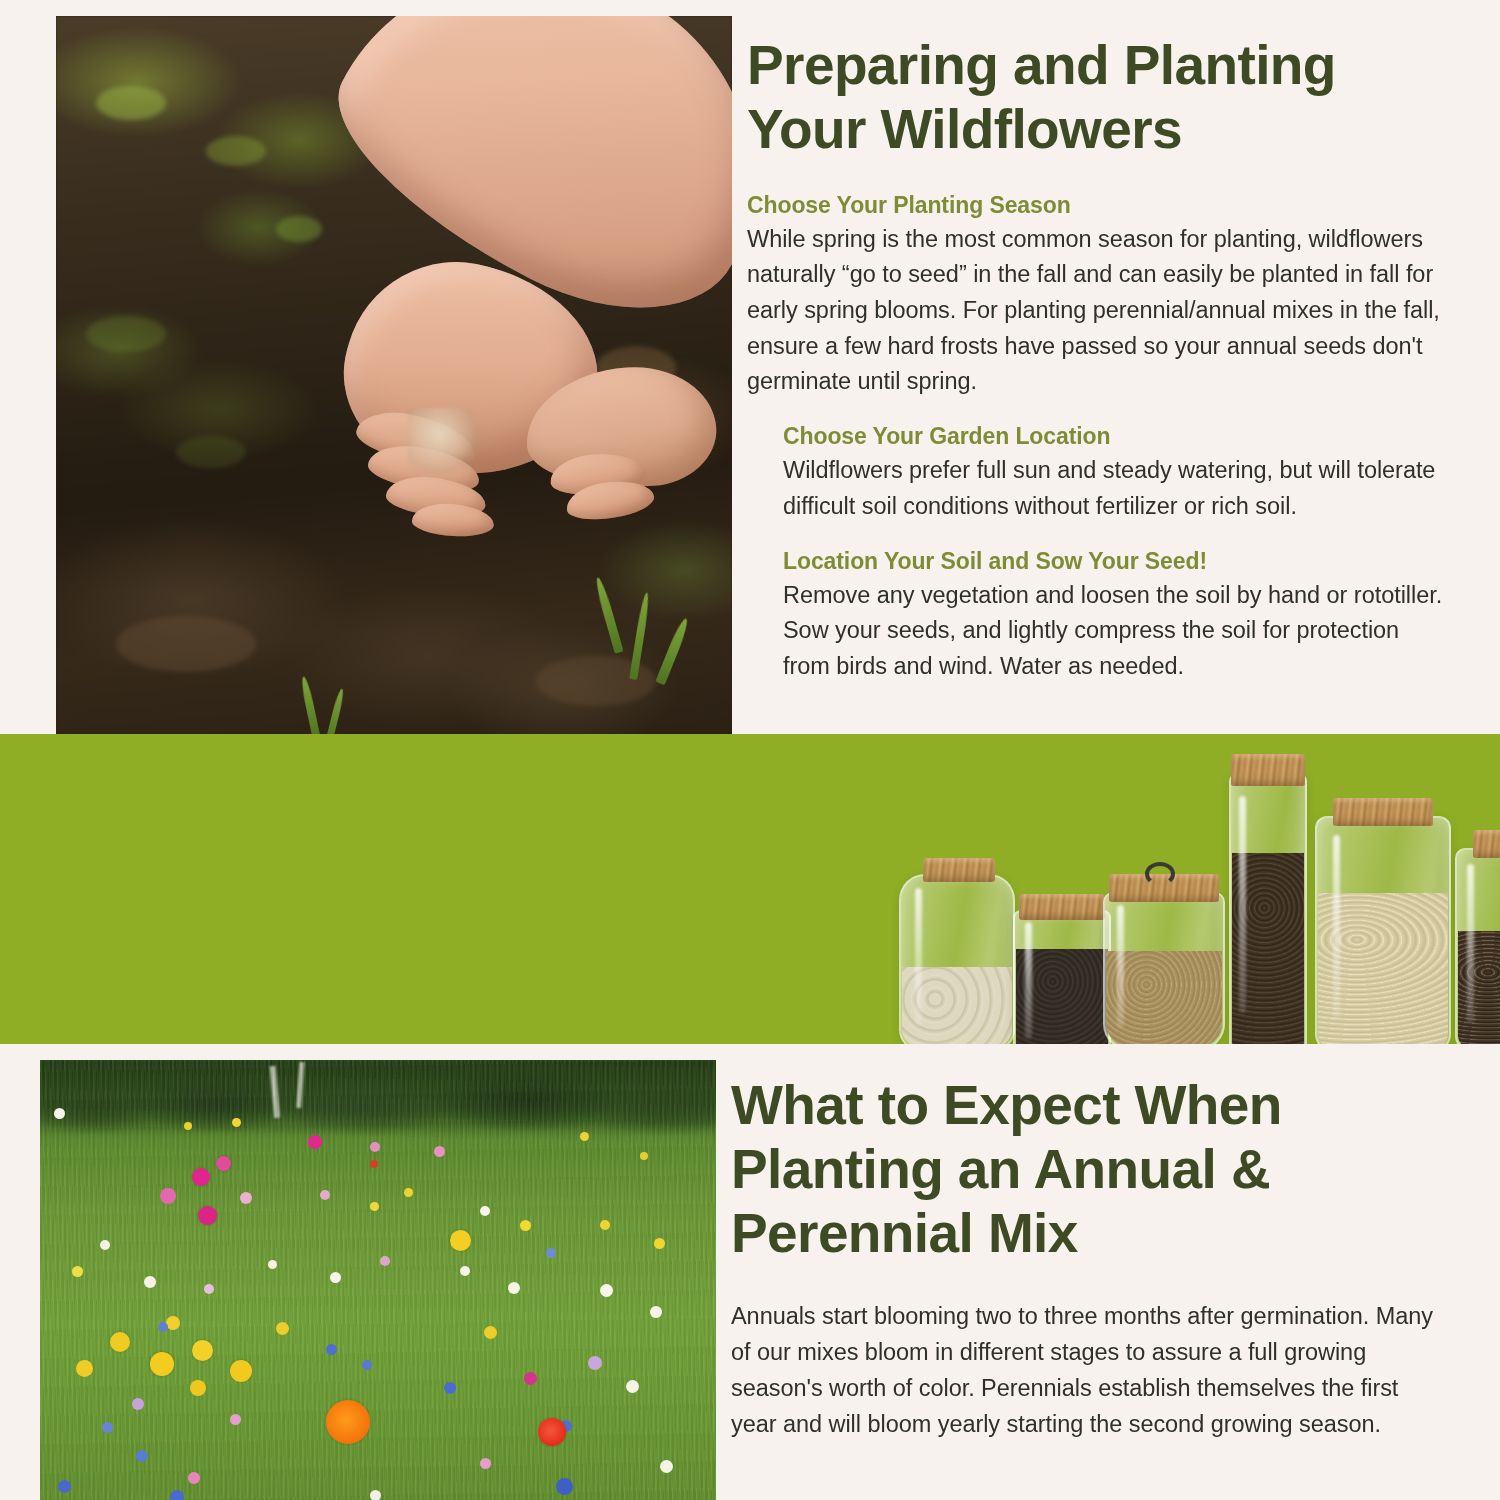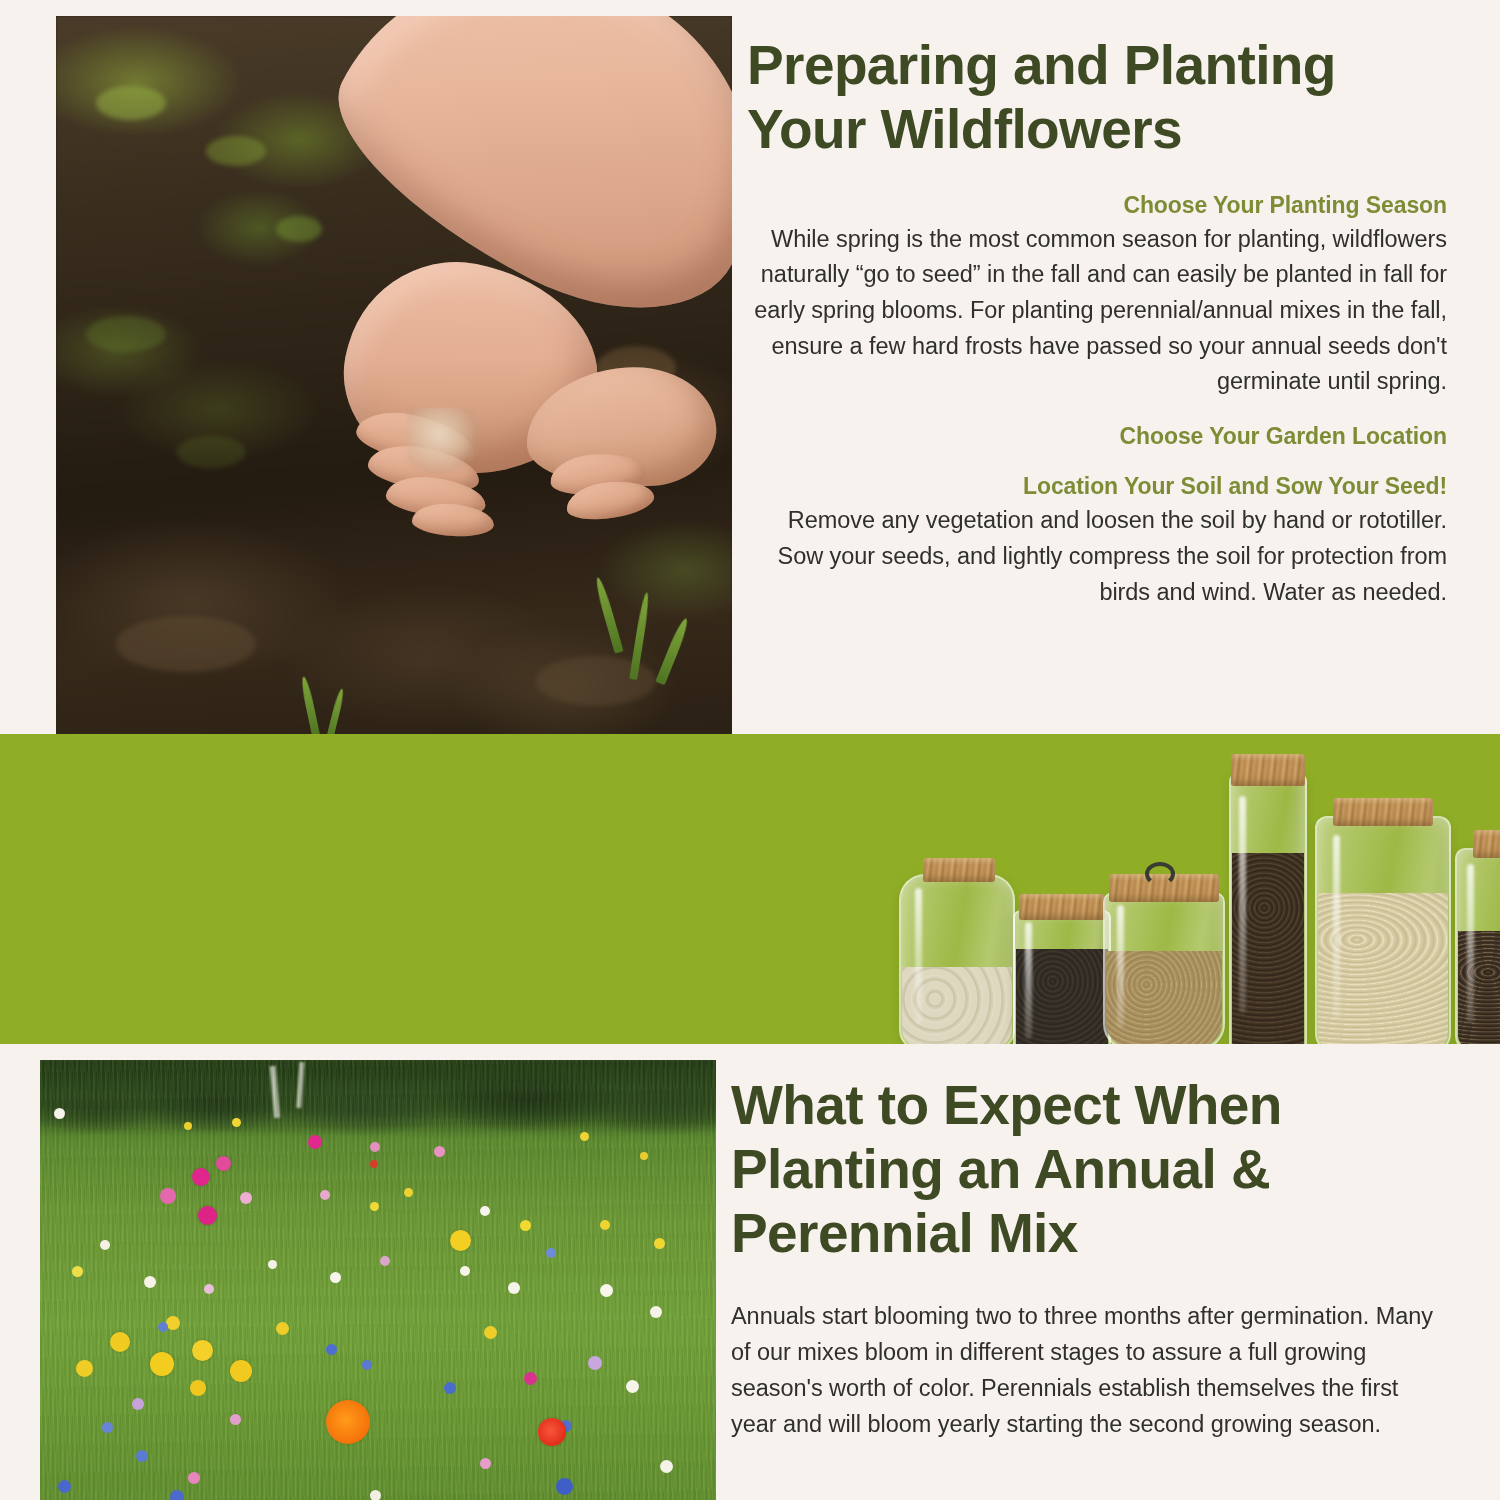--- a/index.html
+++ b/index.html
@@ -114,22 +114,22 @@
     width: 700px;
   }
   .h1 {
     margin: 0;
     font-size: 55px;
     line-height: 1.16;
     font-weight: 700;
     color: #3E4A23;
     letter-spacing: -0.6px;
   }
-  .sub-block { margin-top: 30px; text-align: right; }
-  .sub-block + .sub-block { margin-top: 23px; }
+  .sub-block { margin-top: 30px; }
+  .sub-block + .sub-block { margin-top: 23px; margin-left: 36px; }
   .h3 {
     margin: 0 0 3px 0;
     font-size: 23px;
     font-weight: 700;
     color: #7D8C35;
     letter-spacing: -0.1px;
   }
   .body {
     margin: 0;
     font-size: 23.5px;
@@ -316,20 +316,21 @@
     <div class="top-text">
       <h1 class="h1">Preparing and Planting Your Wildflowers</h1>
 
       <div class="sub-block">
         <h3 class="h3">Choose Your Planting Season</h3>
         <p class="body">While spring is the most common season for planting, wildflowers naturally “go to seed” in the fall and can easily be planted in fall for early spring blooms. For planting perennial/annual mixes in the fall, ensure a few hard frosts have passed so your annual seeds don't germinate until spring.</p>
       </div>
 
       <div class="sub-block">
         <h3 class="h3">Choose Your Garden Location</h3>
+        <p class="body">Wildflowers prefer full sun and steady watering, but will tolerate difficult soil conditions without fertilizer or rich soil.</p>
       </div>
 
       <div class="sub-block">
         <h3 class="h3">Location Your Soil and Sow Your Seed!</h3>
         <p class="body">Remove any vegetation and loosen the soil by hand or rototiller. Sow your seeds, and lightly compress the soil for protection from birds and wind. Water as needed.</p>
       </div>
     </div>
   </section>
 
   <section class="sec-green">

